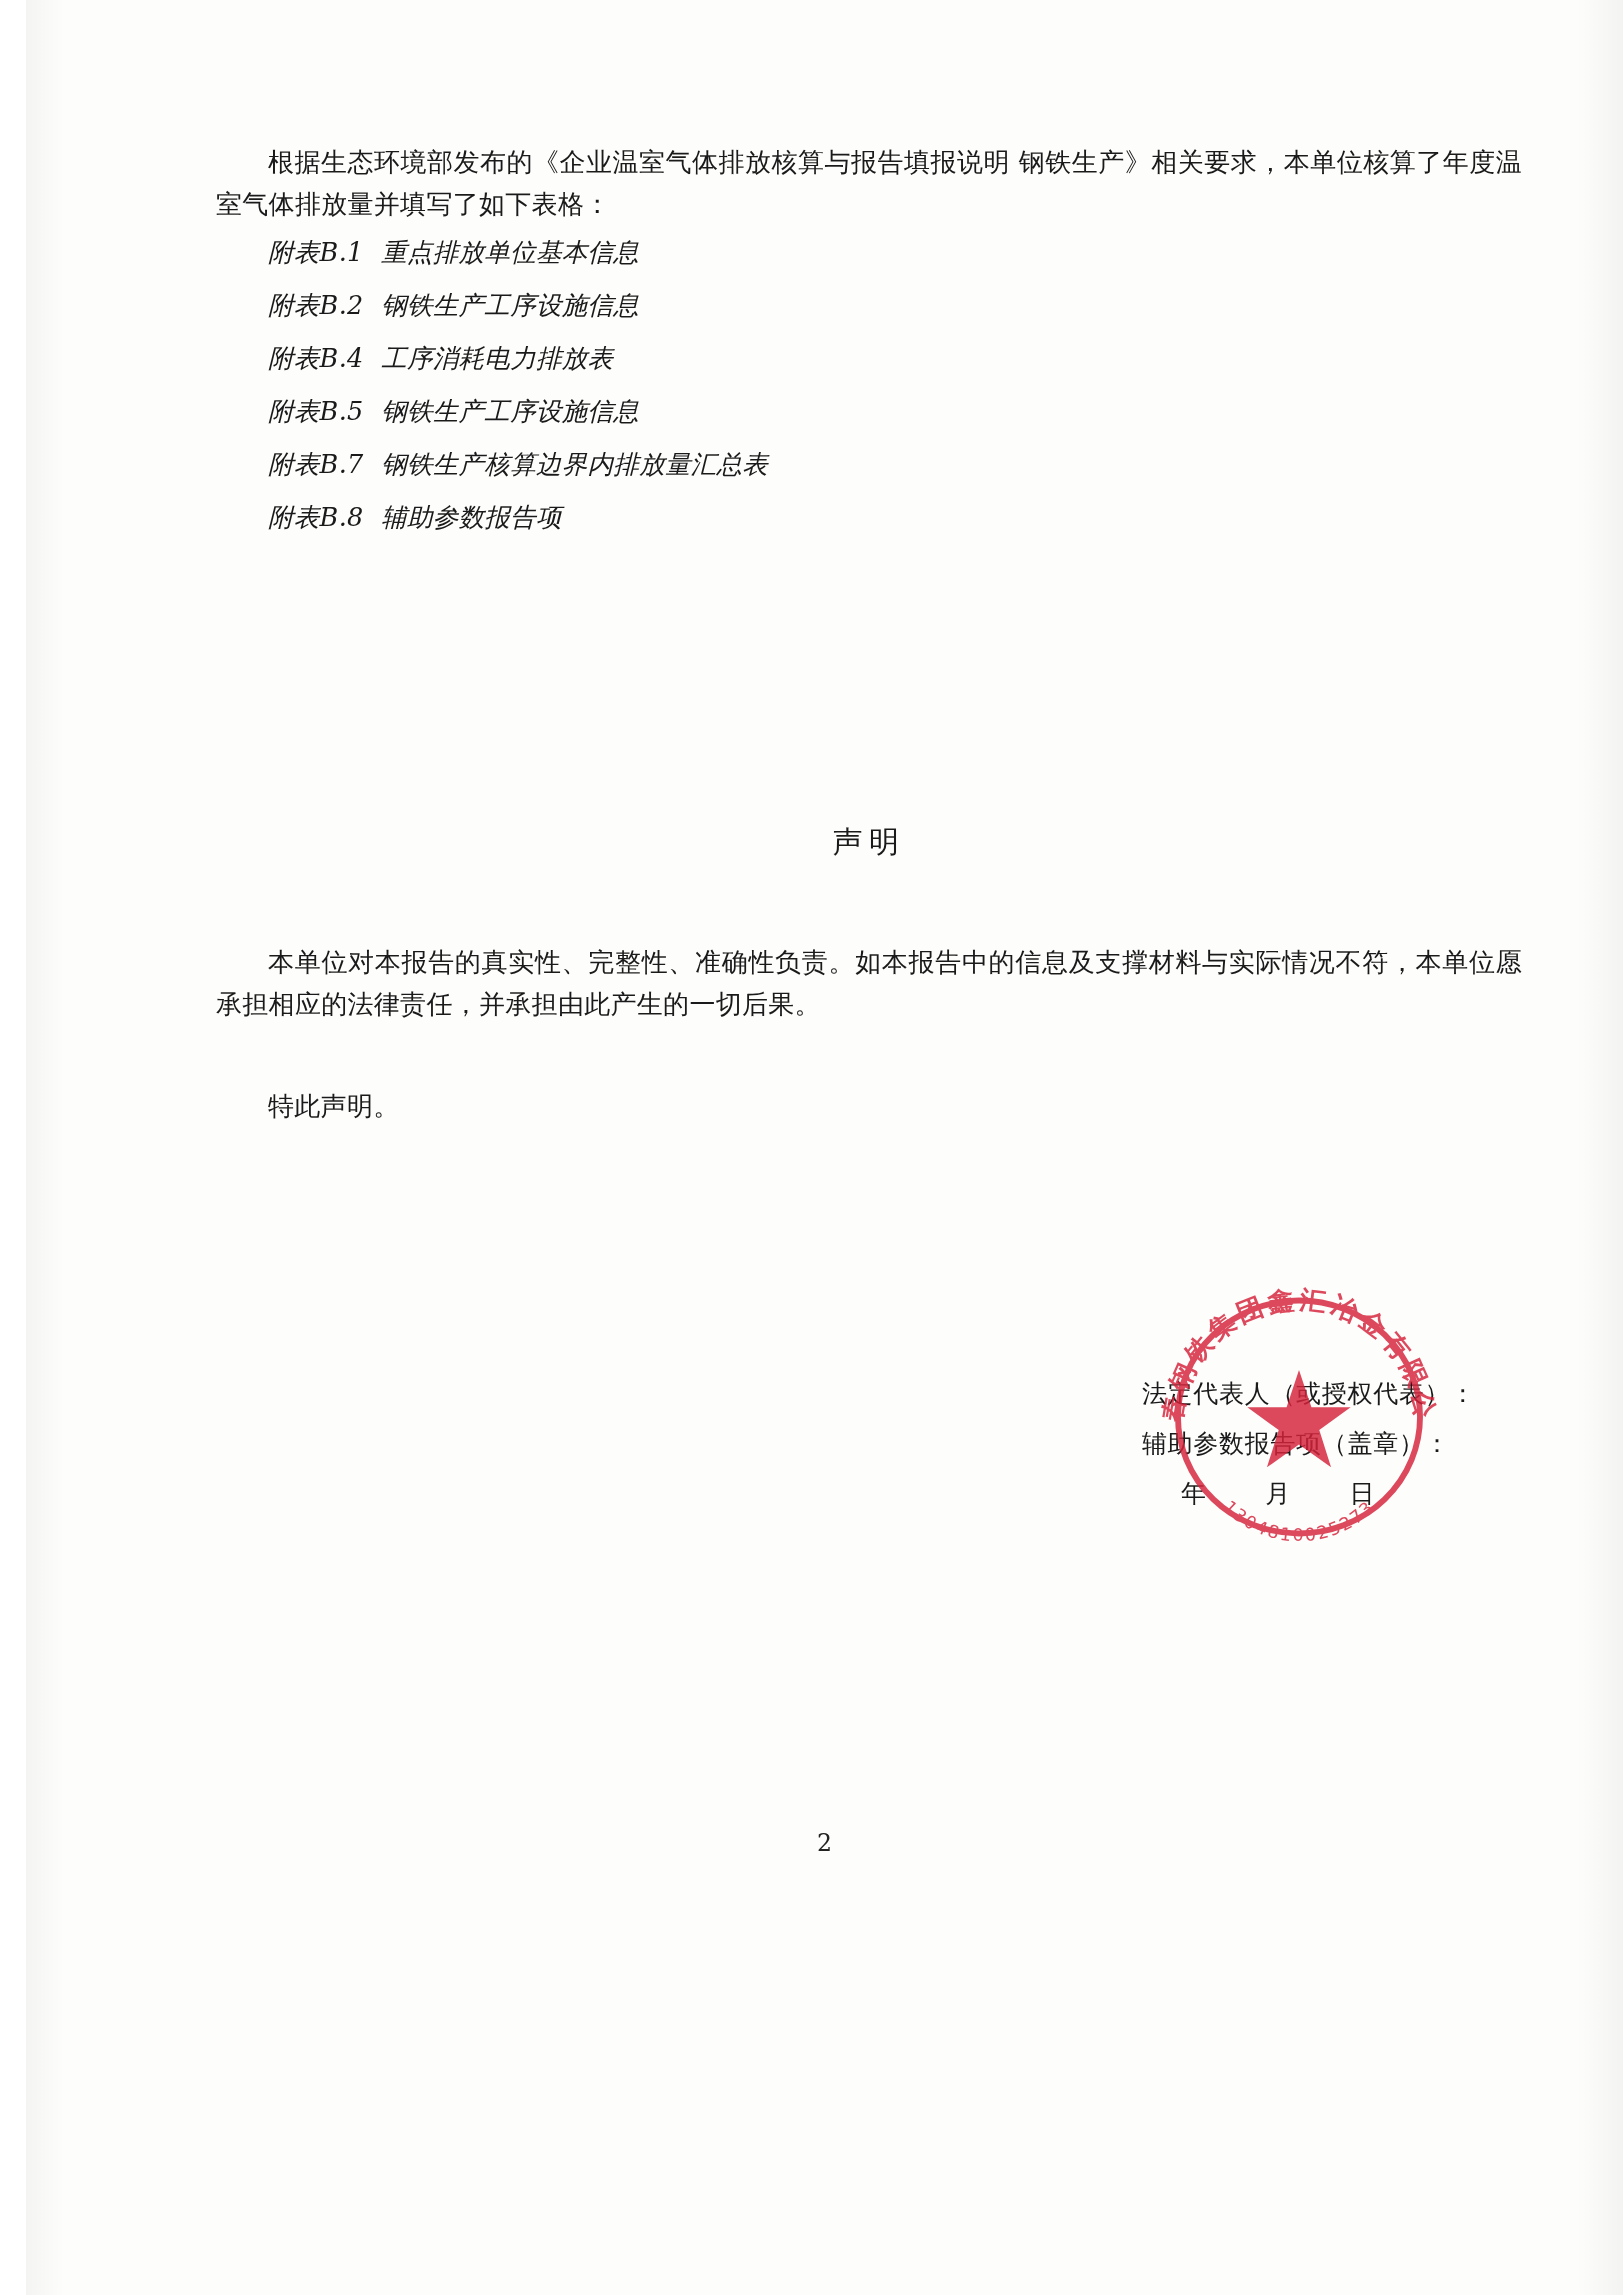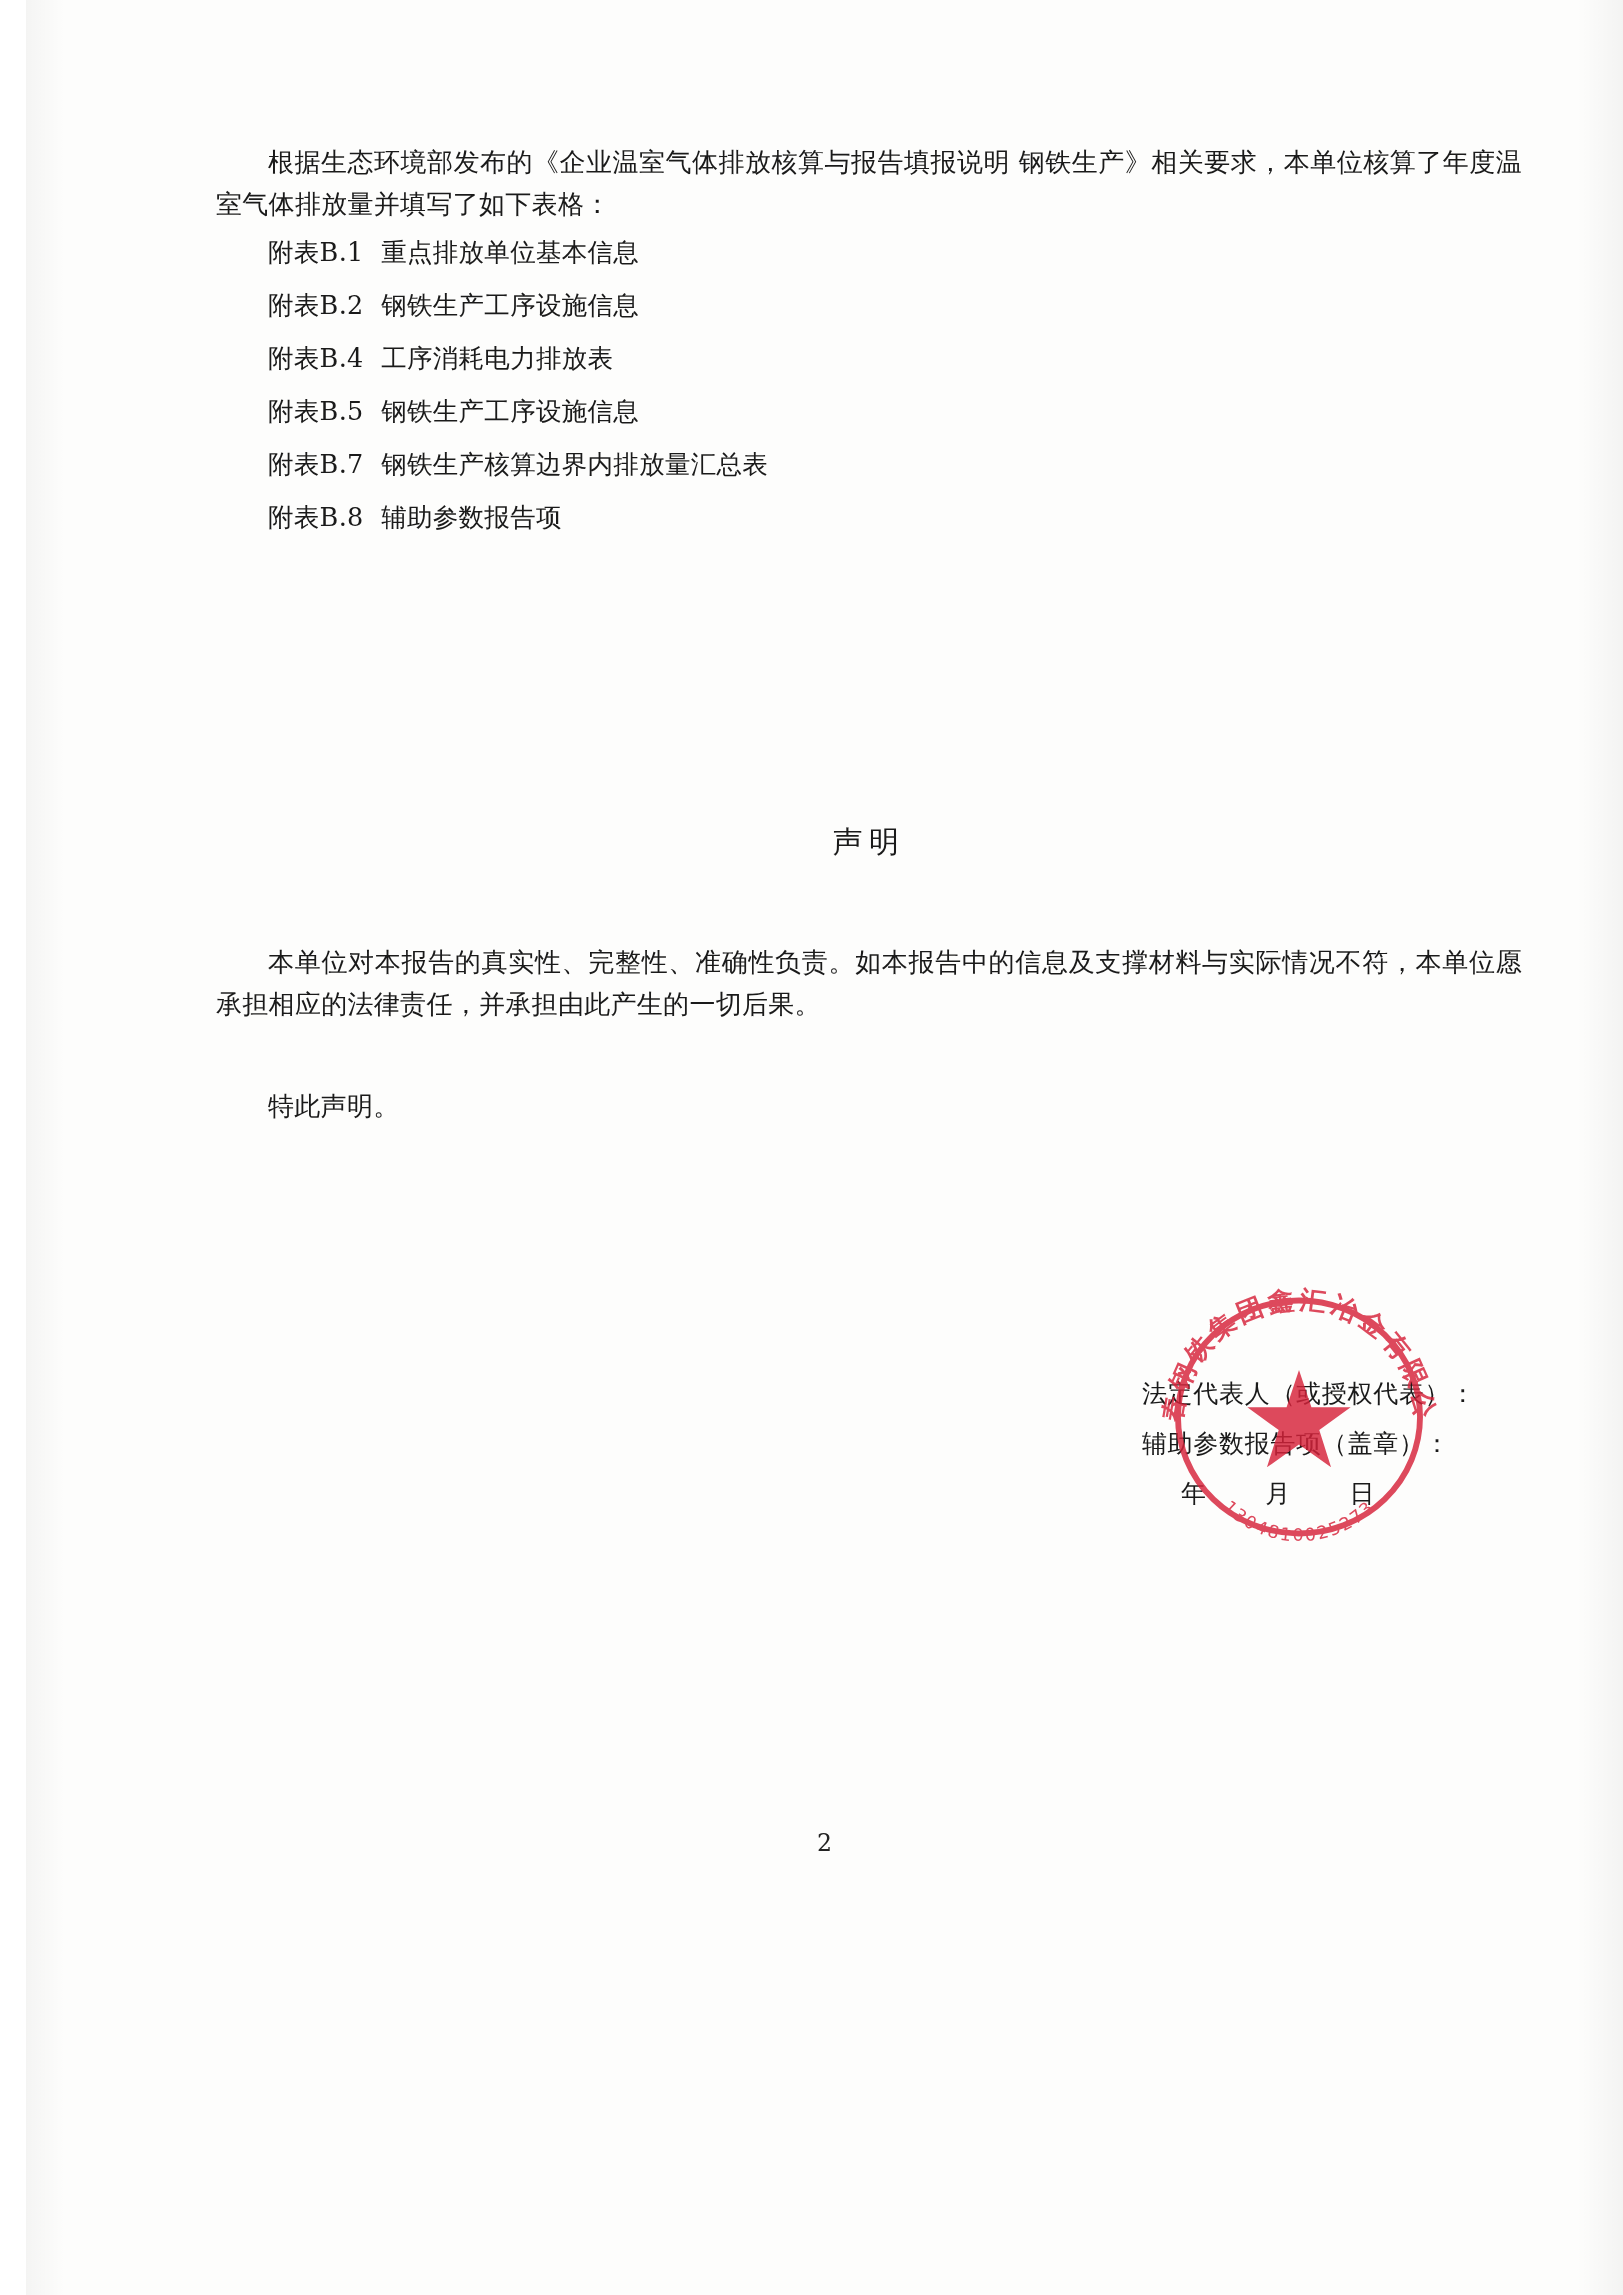--- a/index.html
+++ b/index.html
@@ -63,20 +63,21 @@
     padding: 0;
     list-style: none;
   }
   .list li {
     font-size: 25.5px;
     line-height: 1.0;
     padding: 0 0 0 52px;
     margin: 0 0 27.5px 0;
     letter-spacing: 0.3px;
     white-space: nowrap;
+    font-style: italic;
   }
   .list li .num {
     margin-right: 9.2px;
   }
 
   .section-title {
     position: absolute;
     left: 0;
     top: 681px;
     width: 100%;

